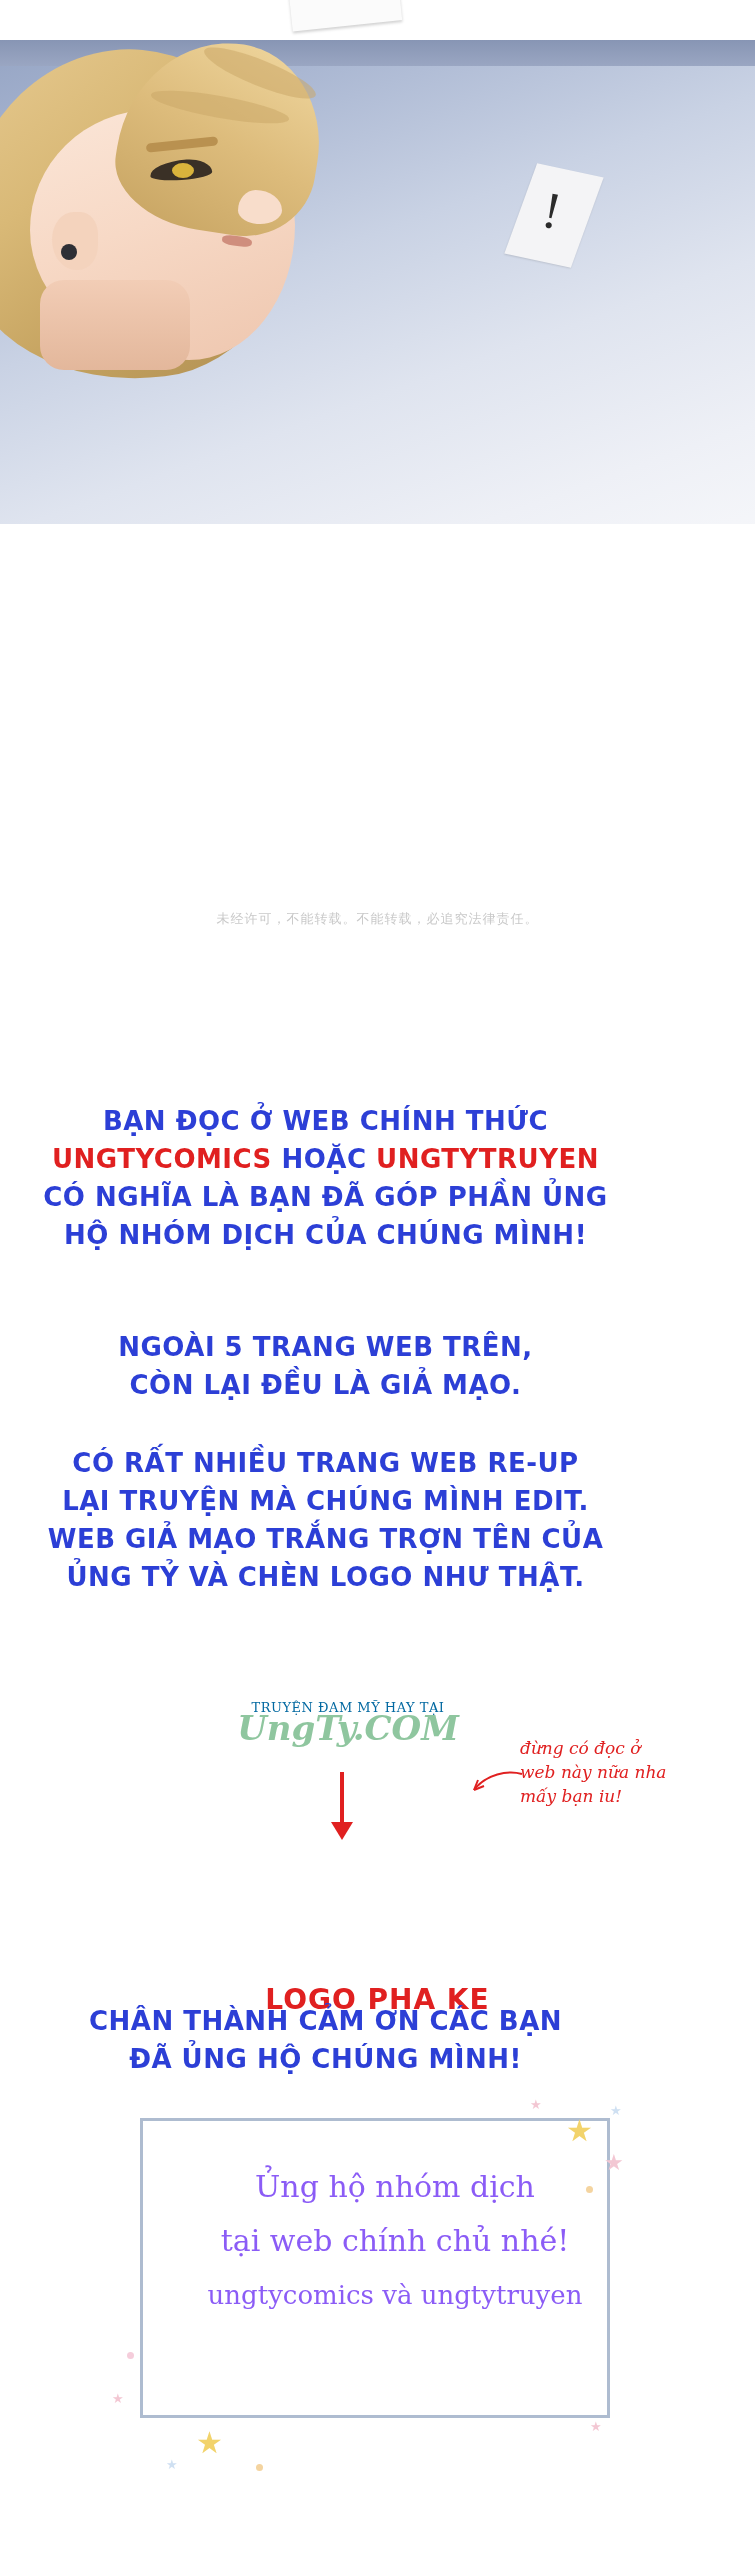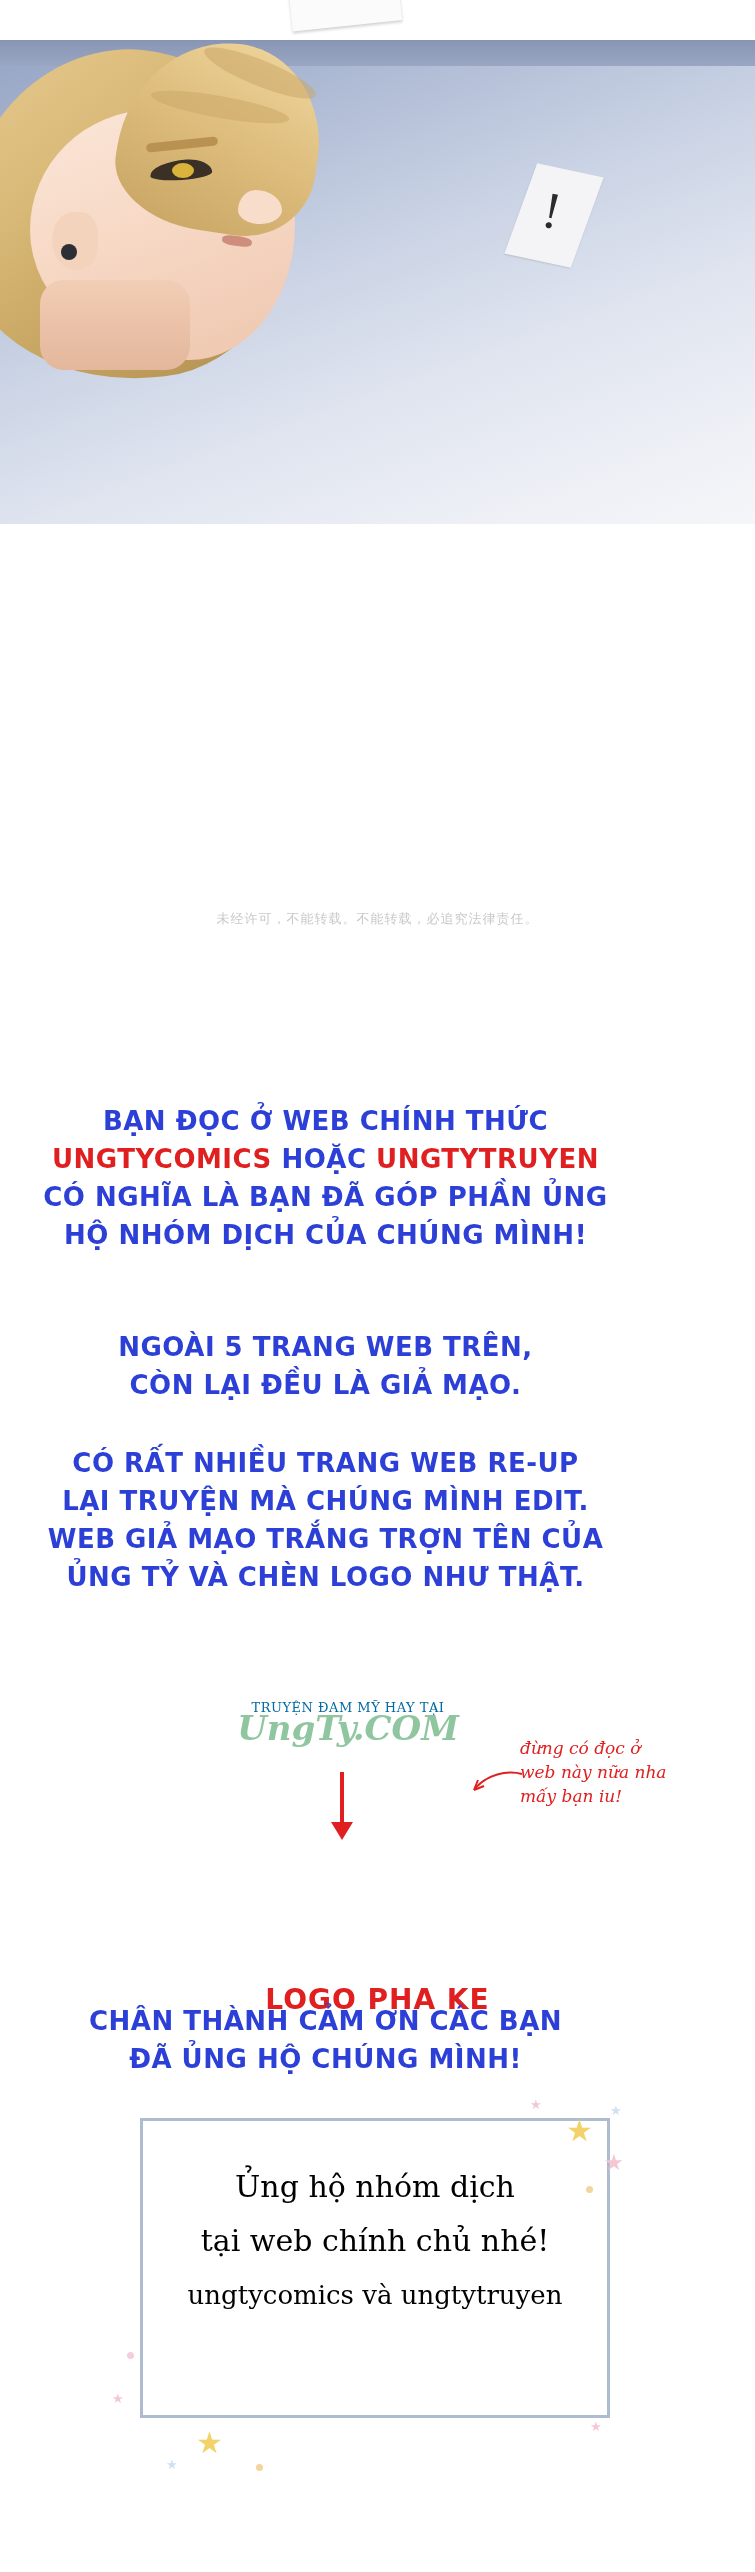--- a/index.html
+++ b/index.html
@@ -313,21 +313,22 @@
   }
   .support-text {
     position: absolute;
     left: 140px;
     top: 2160px;
     width: 470px;
     text-align: center;
     font-family: "DejaVu Serif", serif;
     font-size: 30px;
     line-height: 54px;
-    color: #000000;
+    color: #8b5cf6;
+    padding-left: 20px;
   }
   .support-text .line3 {
     font-size: 26px;
   }
   
   .star {
     position: absolute;
     color: #f2d36b;
     font-size: 22px;
     line-height: 1;

